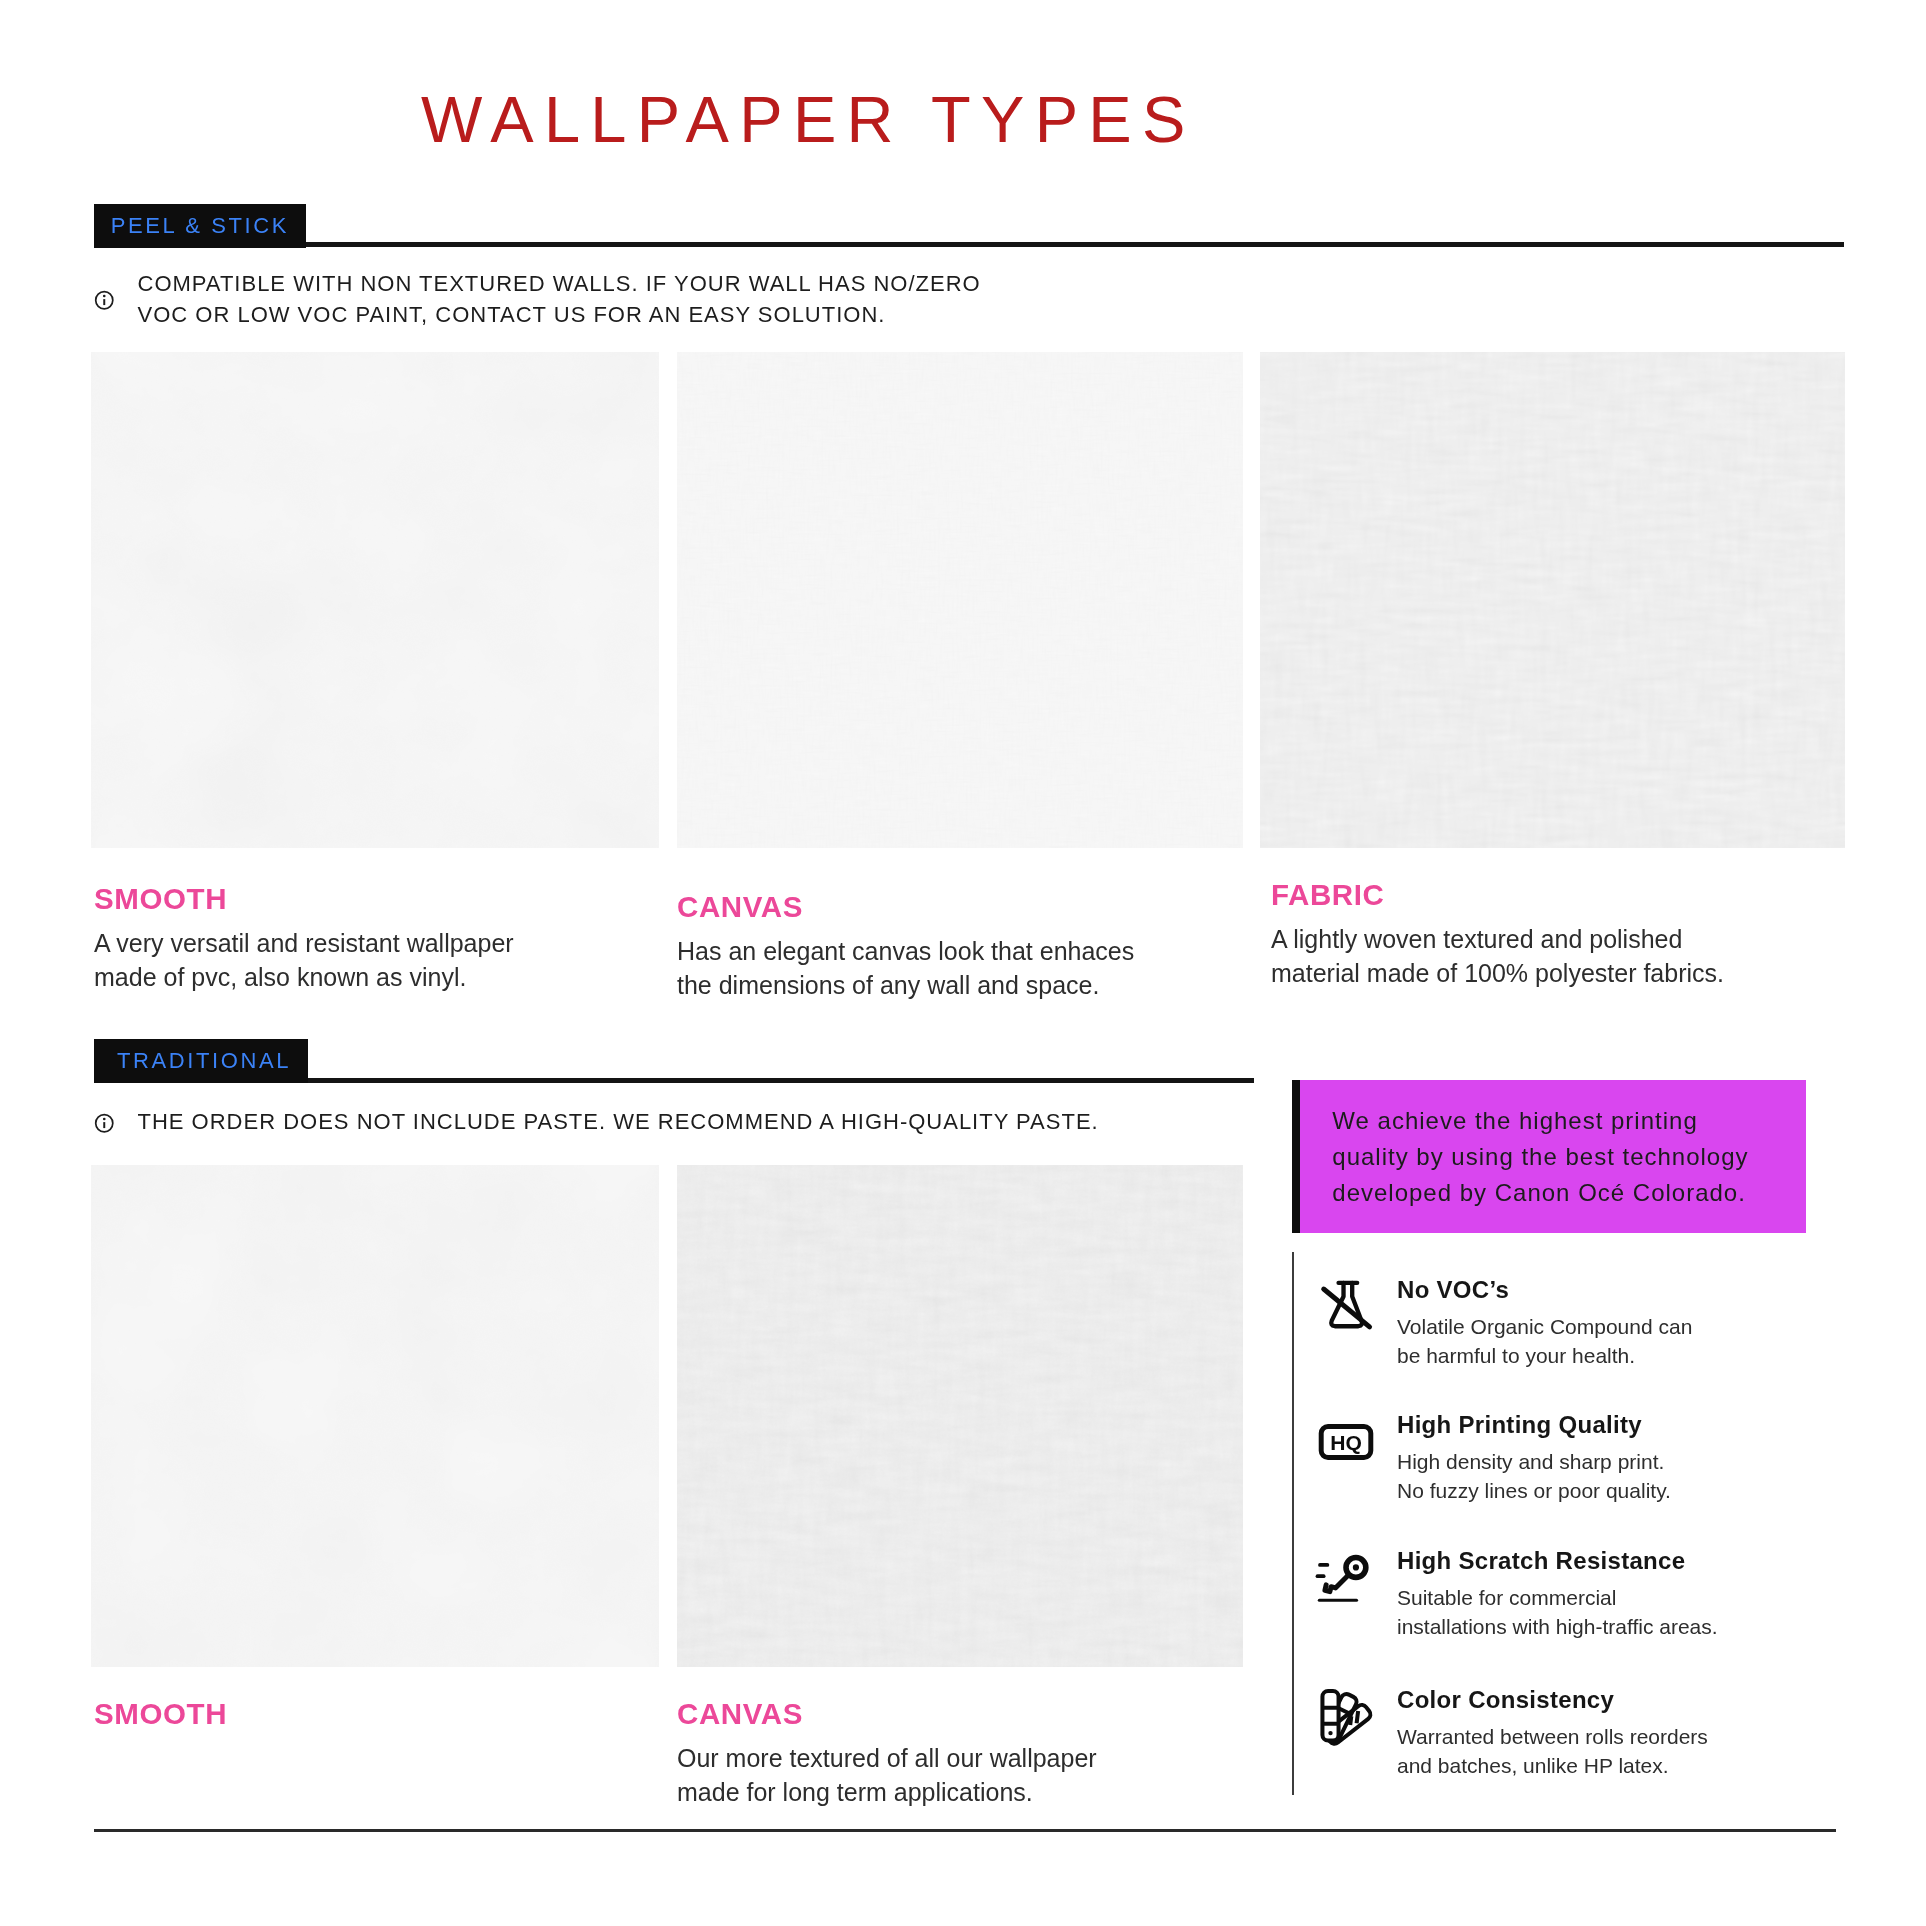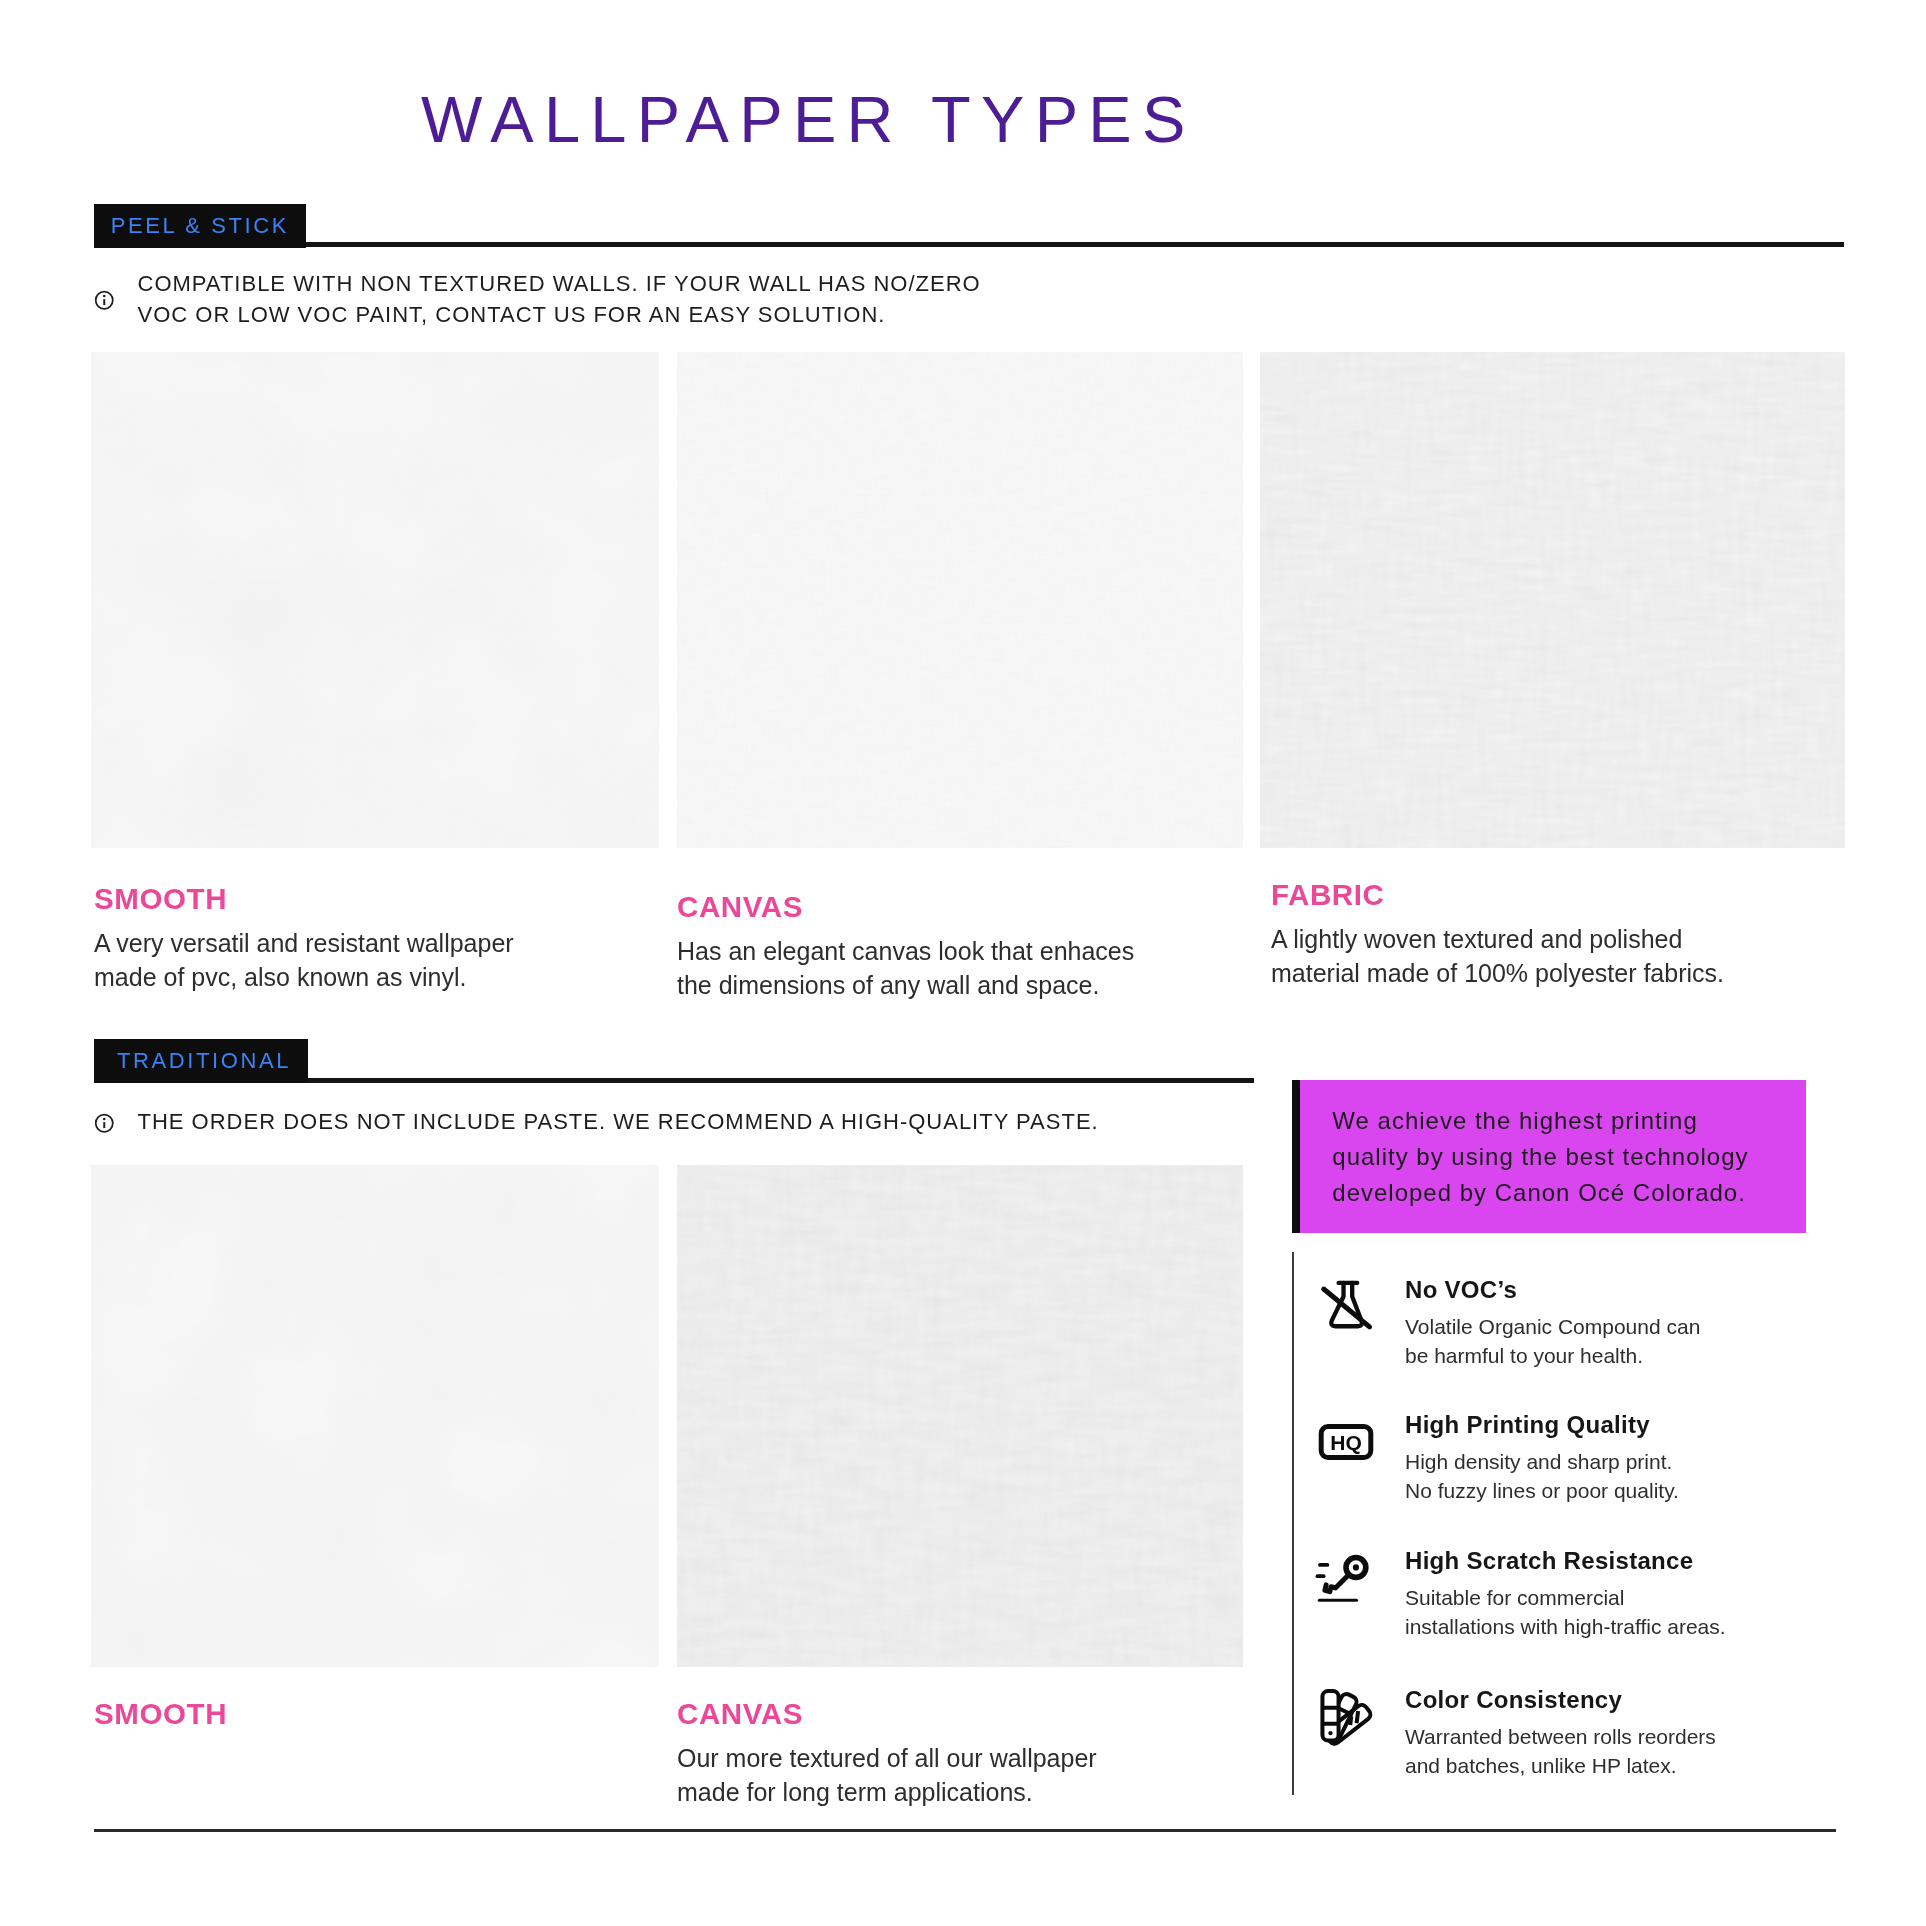--- a/index.html
+++ b/index.html
@@ -1,21 +1,21 @@
 <!DOCTYPE html>
 <html style="font-size:10.3px"><head>
 <meta charset="utf-8">
 <style>
   html,body{margin:0;padding:0;background:#ffffff;}
   .page{position:relative;width:1926px;height:1926px;background:#ffffff;
         font-family:"Liberation Sans",sans-serif;color:#1b1b1b;overflow:hidden;}
 
   .title{position:absolute;left:421px;top:82px;width:770px;margin:0;
          font-size:65px;font-weight:500;letter-spacing:10.3px;white-space:nowrap;
-         text-align:center;color:#4c1d95;}
+         text-align:center;color:#b91c1c;}
 
   .sec-label{position:absolute;left:94px;height:44px;background:#0d0d0d;color:#3b82f6;
              display:flex;align-items:center;padding:0 16.7px;font-size:22px;
              letter-spacing:2.6px;font-weight:500;z-index:2;}
   .rule{position:absolute;background:#141414;}
 
   .note{position:absolute;display:flex;align-items:center;gap:23px;}
   .note .info-ic{flex:0 0 20.5px;width:20.5px;height:20.5px;margin-top:2.6px;}
   .note-text{font-size:22px;line-height:31px;letter-spacing:1px;color:#1d1d1d;
              white-space:pre-line;}
@@ -29,21 +29,21 @@
             white-space:pre-line;}
 
   .qbox{position:absolute;left:1292px;top:1080px;width:514px;height:153px;
         background:#d946ef;display:flex;}
   .qbox-bar{flex:0 0 8.3px;background:#0d0d0d;height:100%;}
   .qbox-text{padding:23px 0 0 32px;font-size:24px;line-height:36px;letter-spacing:1px;
              color:#1c1c1c;white-space:pre-line;font-weight:500;}
 
   .vline{position:absolute;left:1292px;top:1252px;width:1.9px;height:543px;background:#3c3c3c;}
 
-  .feature{position:absolute;left:1315px;width:539px;display:flex;gap:28px;}
+  .feature{position:absolute;left:1315px;width:539px;display:flex;gap:20px;}
   .feat-icon{flex:0 0 62px;width:62px;height:62px;}
   .feat-icon svg{display:block;width:100%;height:100%;}
   .feat-title{font-size:24px;font-weight:bold;color:#161616;letter-spacing:0.3px;}
   .feat-desc{margin-top:7.7px;font-size:21px;line-height:29.5px;color:#2e2e2e;
              white-space:pre-line;}
 
   .bottom-rule{position:absolute;left:94px;top:1829px;width:1742px;height:3.2px;background:#2a2a2a;}
 </style>
 </head>
 <body>

